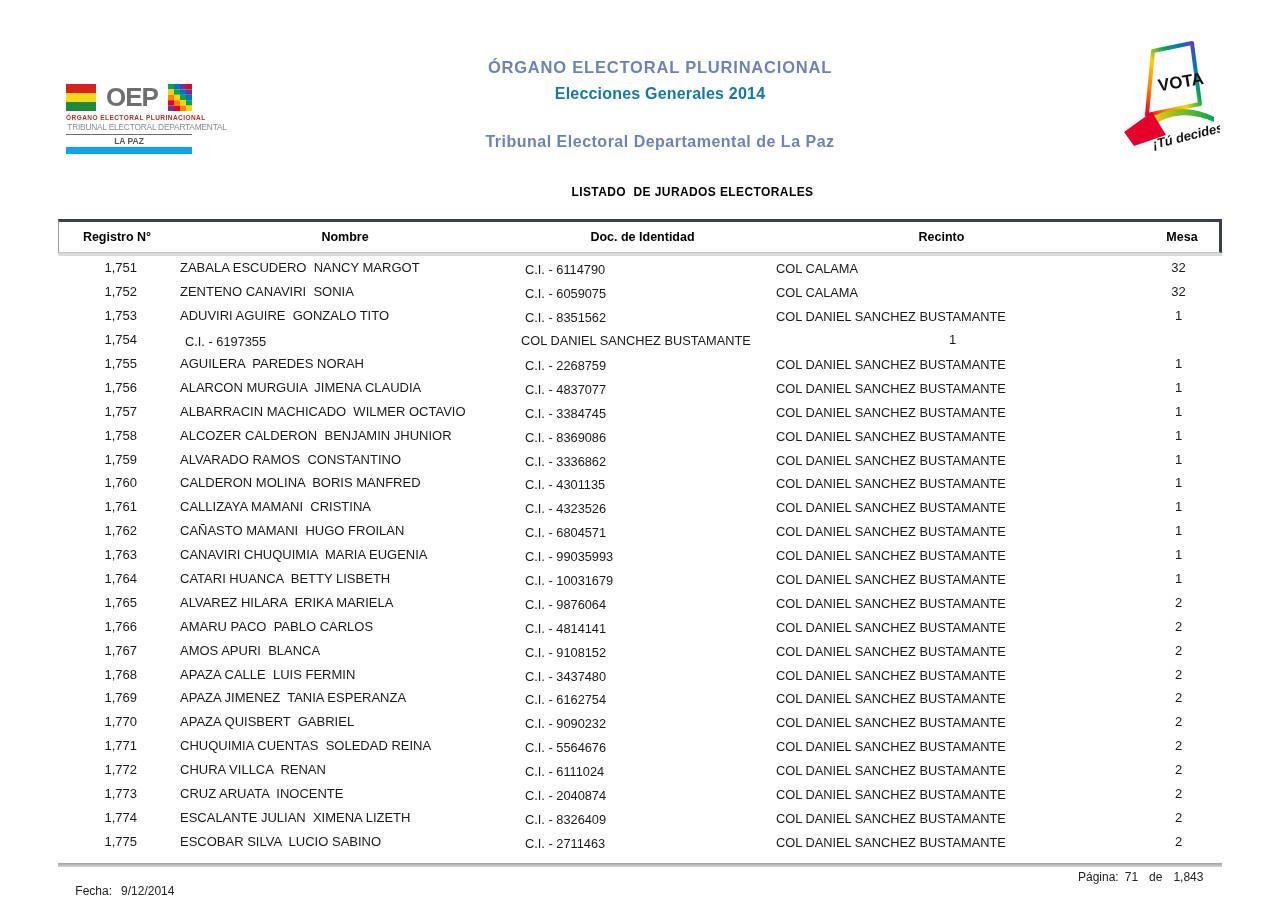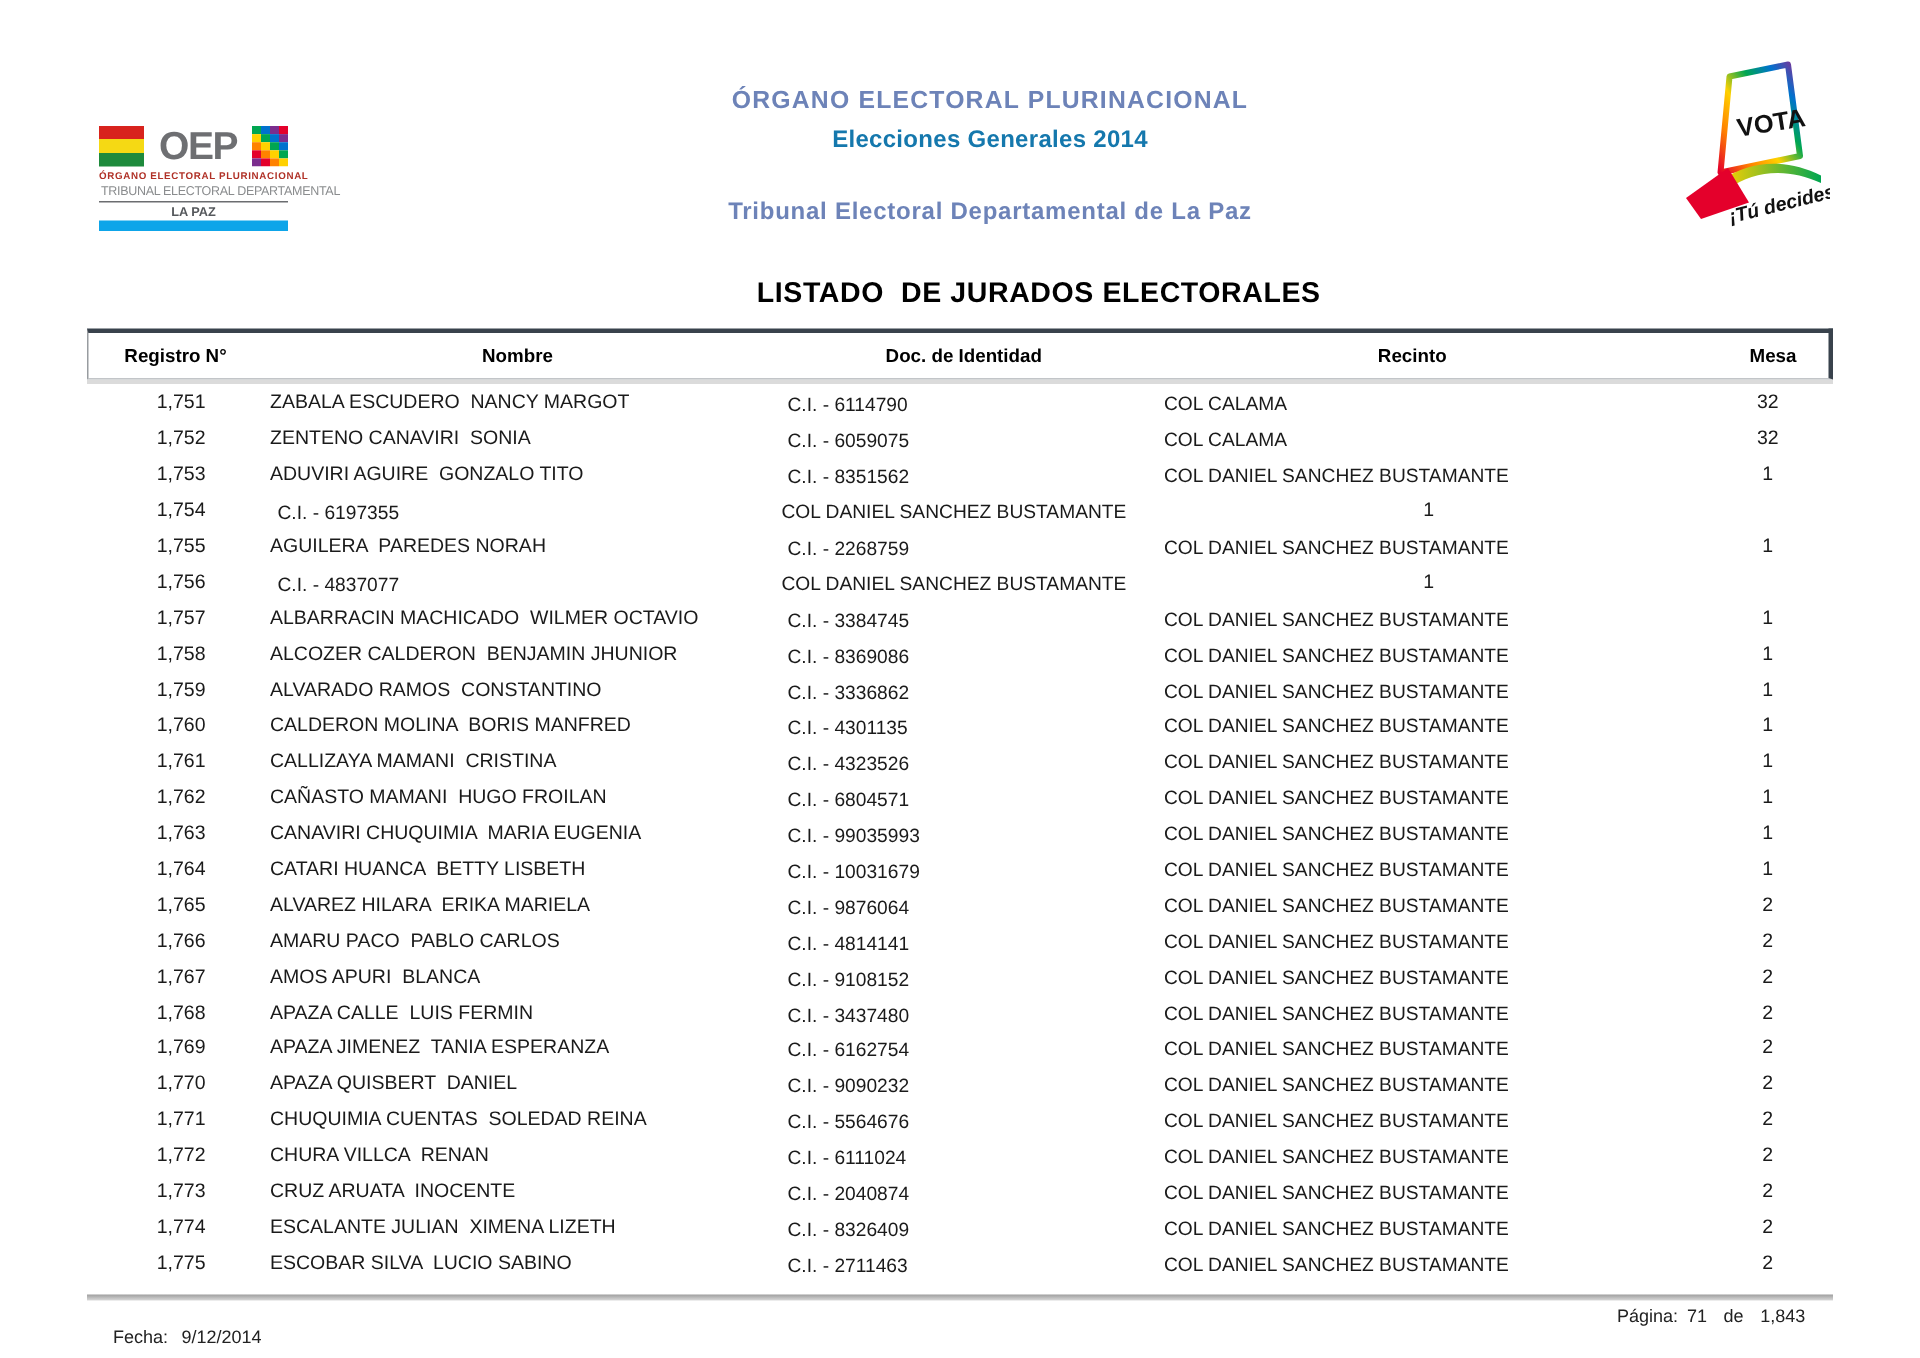--- a/index.html
+++ b/index.html
@@ -26,21 +26,21 @@
   .hdr-line { position:absolute; left:40px; width:1240px; text-align:center; white-space:pre; }
   .hdr-org      { top:58px;  font-size:16.5px; font-weight:bold; letter-spacing:.8px; color:#6d83b8; }
   .hdr-event    { top:85px;  font-size:16px;   font-weight:bold; letter-spacing:.2px; color:#1578ad; }
   .hdr-tribunal { top:133px; font-size:16px;   font-weight:bold; letter-spacing:.5px; color:#6d83b8; }
 
   
   .vota-logo { position:absolute; left:1122px; top:38px; width:98px; height:120px; }
 
   
   .doc-title { position:absolute; top:185px; left:0; width:1280px; padding-left:105px;
-               text-align:center; font-size:19px; font-weight:bold; letter-spacing:.4px;
+               text-align:center; font-size:12px; font-weight:bold; letter-spacing:.4px;
                color:#000; white-space:pre; }
 
   
   .thead { position:absolute; left:58px; top:219px; width:1164px; height:34px;
            background:#fff;
            border-top:3px solid #39424c; border-right:3px solid #39424c;
            border-left:1px solid #989ca0; border-bottom:1px solid #c2c5c8;
            box-shadow:0 3px 0 rgba(190,190,190,.55);
            display:grid; grid-template-columns:116px 340px 255px 375px 1fr; align-items:center; }
   .th { text-align:center; font-size:12.5px; font-weight:bold; color:#000; }
@@ -176,20 +176,21 @@
     <div class="tr">
       <div class="td c-reg">1,755</div>
       <div class="td c-nom">AGUILERA  PAREDES NORAH</div>
       <div class="td c-doc">C.I. - 2268759</div>
       <div class="td c-rec">COL DANIEL SANCHEZ BUSTAMANTE</div>
       <div class="td c-mesa">1</div>
     </div>
 
     <div class="tr">
       <div class="td c-reg">1,756</div>
+      <div class="td c-nom">ALARCON MURGUIA  JIMENA CLAUDIA</div>
       <div class="td c-doc">C.I. - 4837077</div>
       <div class="td c-rec">COL DANIEL SANCHEZ BUSTAMANTE</div>
       <div class="td c-mesa">1</div>
     </div>
 
     <div class="tr">
       <div class="td c-reg">1,757</div>
       <div class="td c-nom">ALBARRACIN MACHICADO  WILMER OCTAVIO</div>
       <div class="td c-doc">C.I. - 3384745</div>
       <div class="td c-rec">COL DANIEL SANCHEZ BUSTAMANTE</div>
@@ -287,21 +288,21 @@
     <div class="tr">
       <div class="td c-reg">1,769</div>
       <div class="td c-nom">APAZA JIMENEZ  TANIA ESPERANZA</div>
       <div class="td c-doc">C.I. - 6162754</div>
       <div class="td c-rec">COL DANIEL SANCHEZ BUSTAMANTE</div>
       <div class="td c-mesa">2</div>
     </div>
 
     <div class="tr">
       <div class="td c-reg">1,770</div>
-      <div class="td c-nom">APAZA QUISBERT  DANIEL</div>
+      <div class="td c-nom">APAZA QUISBERT  GABRIEL</div>
       <div class="td c-doc">C.I. - 9090232</div>
       <div class="td c-rec">COL DANIEL SANCHEZ BUSTAMANTE</div>
       <div class="td c-mesa">2</div>
     </div>
 
     <div class="tr">
       <div class="td c-reg">1,771</div>
       <div class="td c-nom">CHUQUIMIA CUENTAS  SOLEDAD REINA</div>
       <div class="td c-doc">C.I. - 5564676</div>
       <div class="td c-rec">COL DANIEL SANCHEZ BUSTAMANTE</div>

